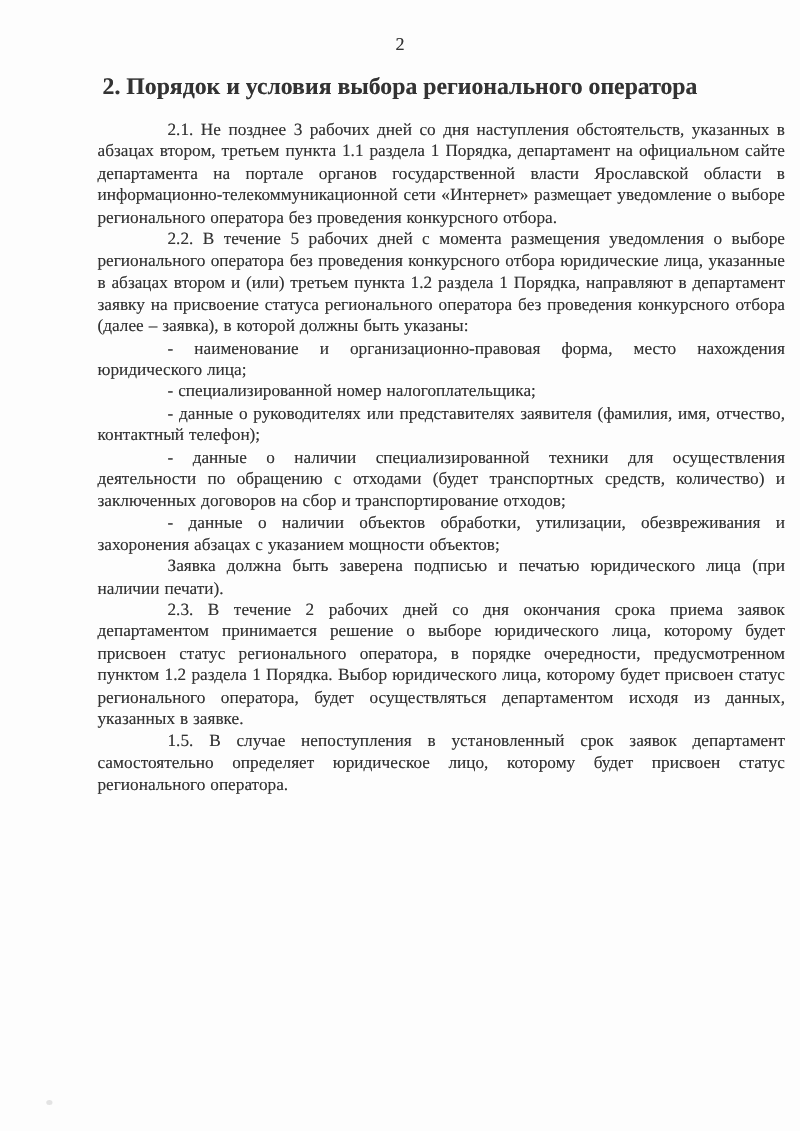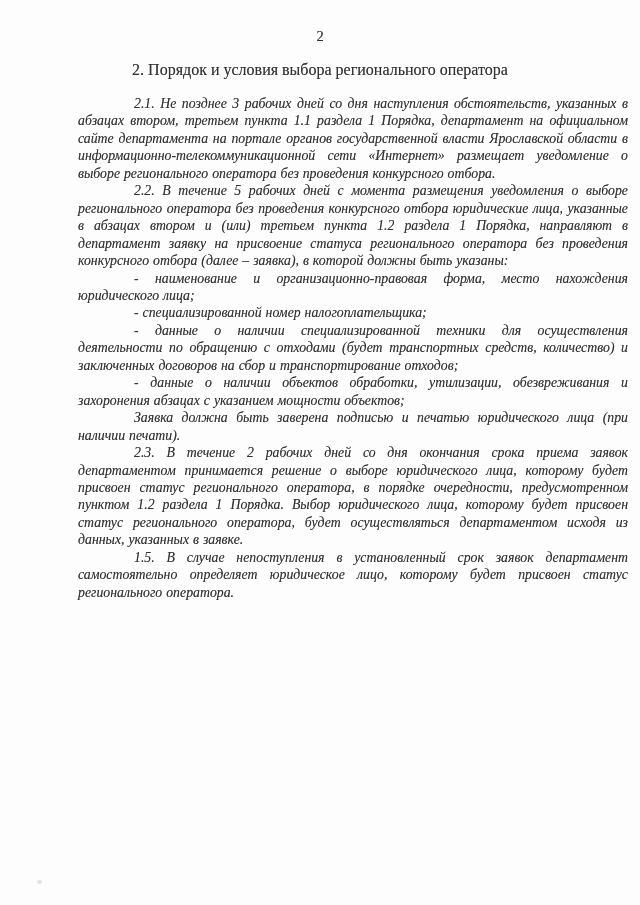--- a/index.html
+++ b/index.html
@@ -20,30 +20,29 @@
   }
   .page-number {
     padding-top: 27px;
     text-align: center;
     font-size: 14.5px;
     line-height: 18px;
   }
   .doc-heading {
     margin-top: 16px;
     text-align: center;
-    font-size: 16px;
+    font-size: 19px;
     line-height: 18px;
-    font-weight: normal;
+    font-weight: bold;
   }
   .content {
     margin: 16px 12px 0 78px;
     font-size: 13.8px;
     line-height: 17.45px;
     text-align: justify;
-    font-style: italic;
   }
   .content p {
     margin: 0;
     padding: 0;
     text-indent: 56px;
     word-spacing: 0.5px;
   }
   .scan-speck {
     position: absolute;
     left: 37px;
@@ -61,20 +60,21 @@
 
   <div class="page-number">2</div>
 
   <div class="doc-heading">2. Порядок и условия выбора регионального оператора</div>
 
   <div class="content">
     <p>2.1. Не позднее 3 рабочих дней со дня наступления обстоятельств, указанных в абзацах втором, третьем пункта 1.1 раздела 1 Порядка, департамент на официальном сайте департамента на портале органов государственной власти Ярославской области в информационно-телекоммуникационной сети «Интернет» размещает уведомление о выборе регионального оператора без проведения конкурсного отбора.</p>
     <p>2.2. В течение 5 рабочих дней с момента размещения уведомления о выборе регионального оператора без проведения конкурсного отбора юридические лица, указанные в абзацах втором и (или) третьем пункта 1.2 раздела 1 Порядка, направляют в департамент заявку на присвоение статуса регионального оператора без проведения конкурсного отбора (далее – заявка), в которой должны быть указаны:</p>
     <p>- наименование и организационно-правовая форма, место нахождения юридического лица;</p>
     <p>- специализированной номер налогоплательщика;</p>
+    <p>- данные о руководителях или представителях заявителя (фамилия, имя, отчество, контактный телефон);</p>
     <p>- данные о наличии специализированной техники для осуществления деятельности по обращению с отходами (будет транспортных средств, количество) и заключенных договоров на сбор и транспортирование отходов;</p>
     <p>- данные о наличии объектов обработки, утилизации, обезвреживания и захоронения абзацах с указанием мощности объектов;</p>
     <p>Заявка должна быть заверена подписью и печатью юридического лица (при наличии печати).</p>
     <p>2.3. В течение 2 рабочих дней со дня окончания срока приема заявок департаментом принимается решение о выборе юридического лица, которому будет присвоен статус регионального оператора, в порядке очередности, предусмотренном пунктом 1.2 раздела 1 Порядка. Выбор юридического лица, которому будет присвоен статус регионального оператора, будет осуществляться департаментом исходя из данных, указанных в заявке.</p>
     <p>1.5. В случае непоступления в установленный срок заявок департамент самостоятельно определяет юридическое лицо, которому будет присвоен статус регионального оператора.</p>
   </div>
 
   <div class="scan-speck"></div>
 
 </div>

